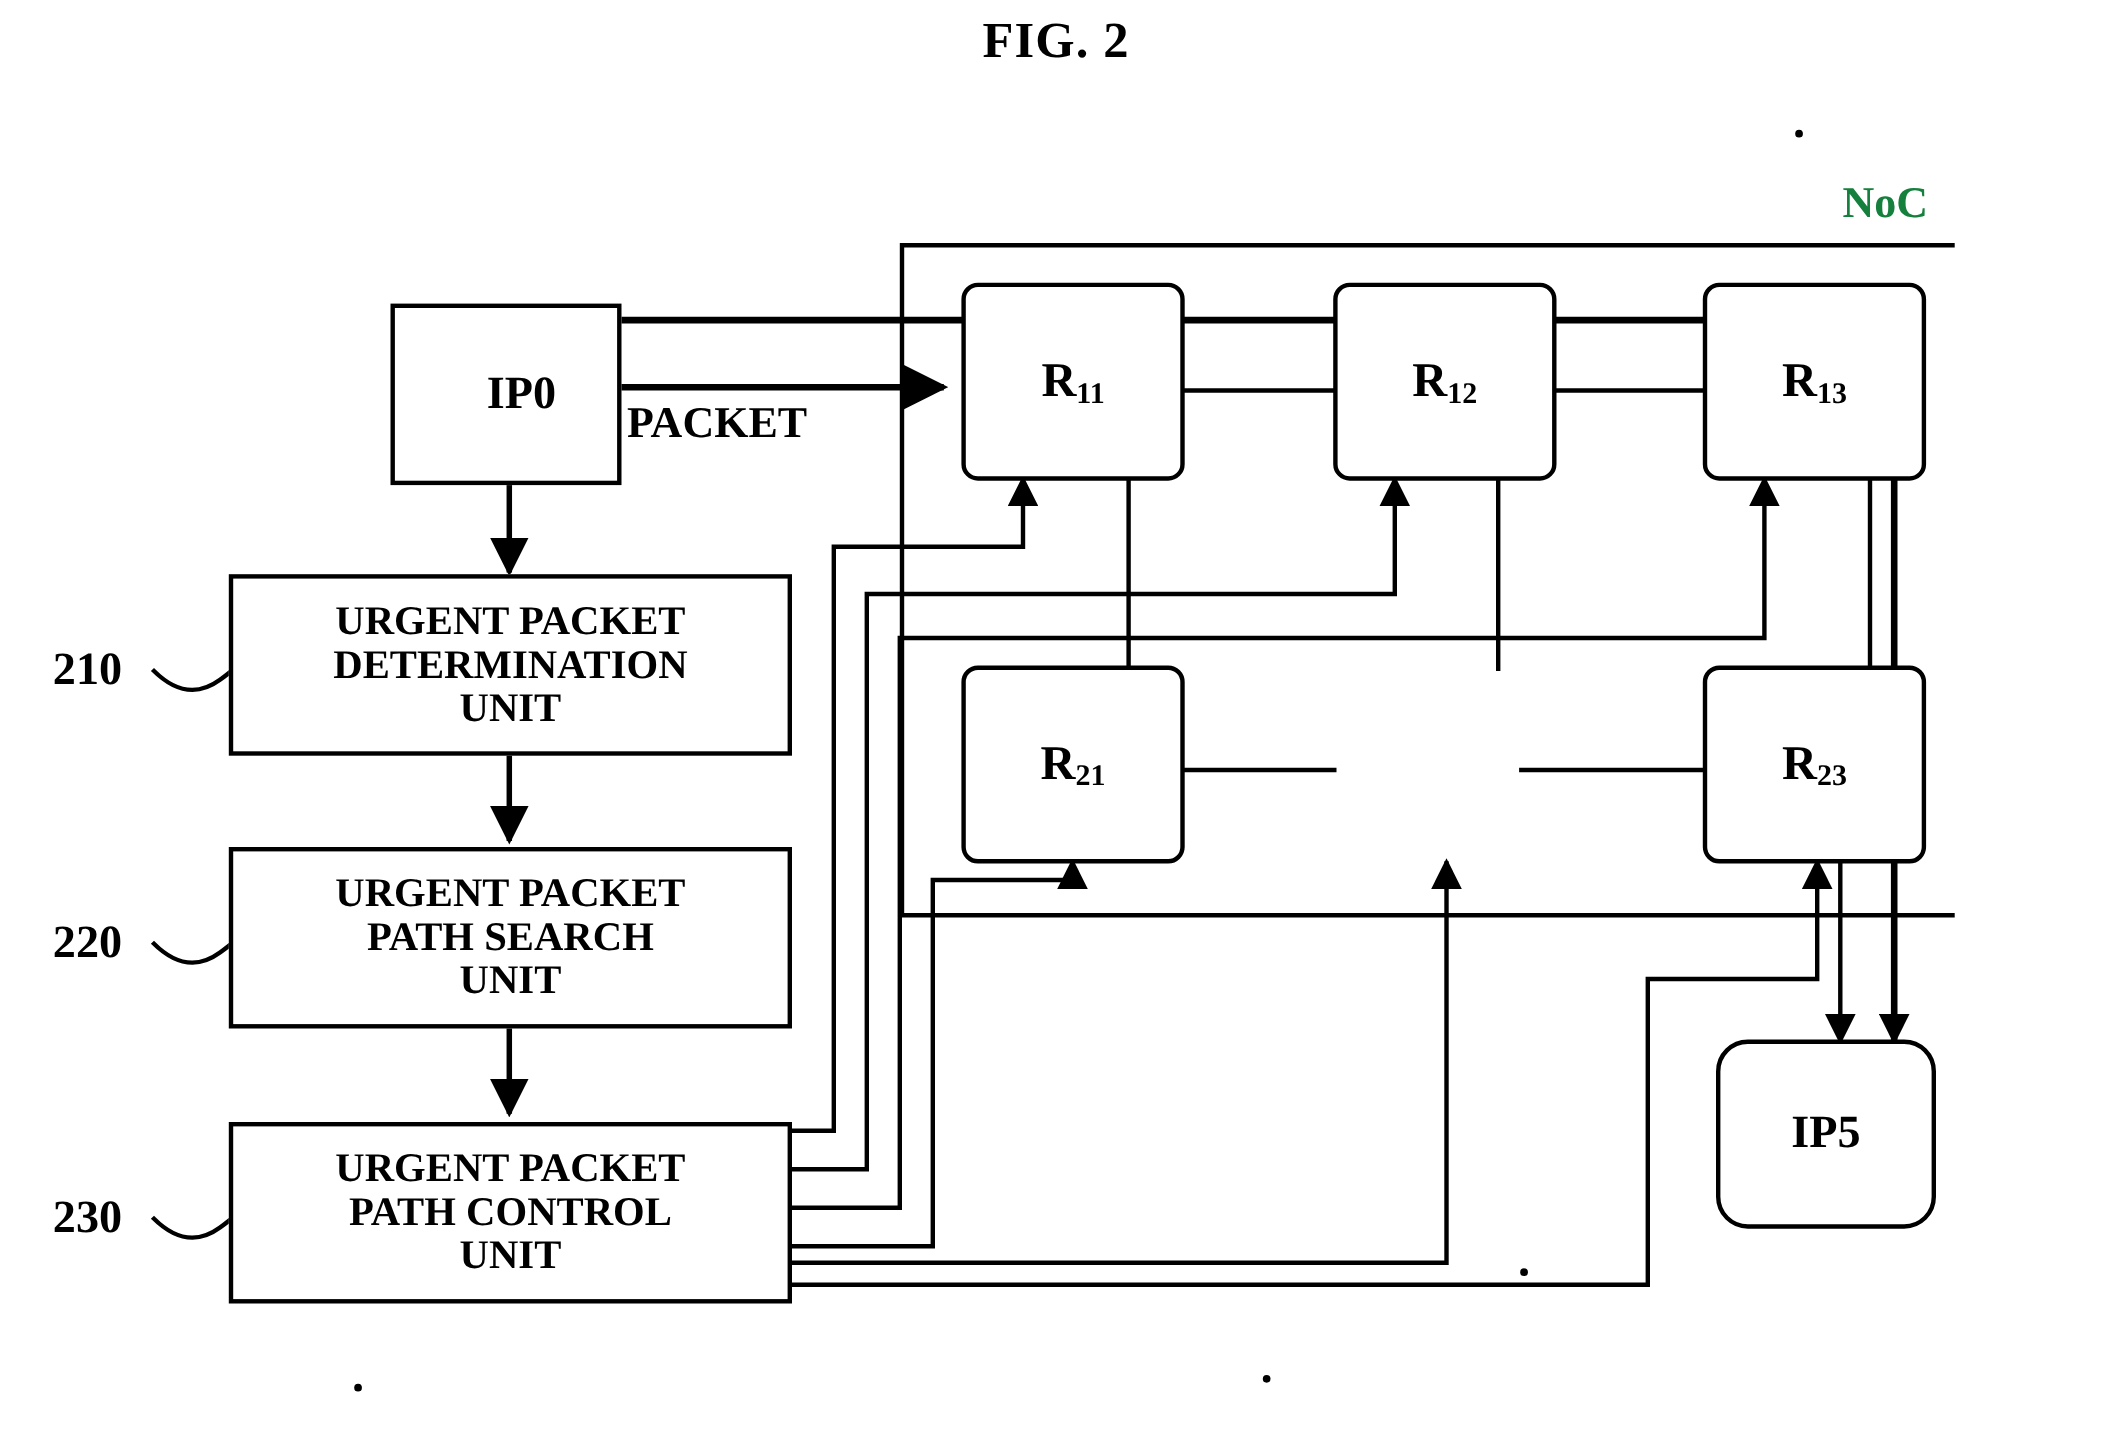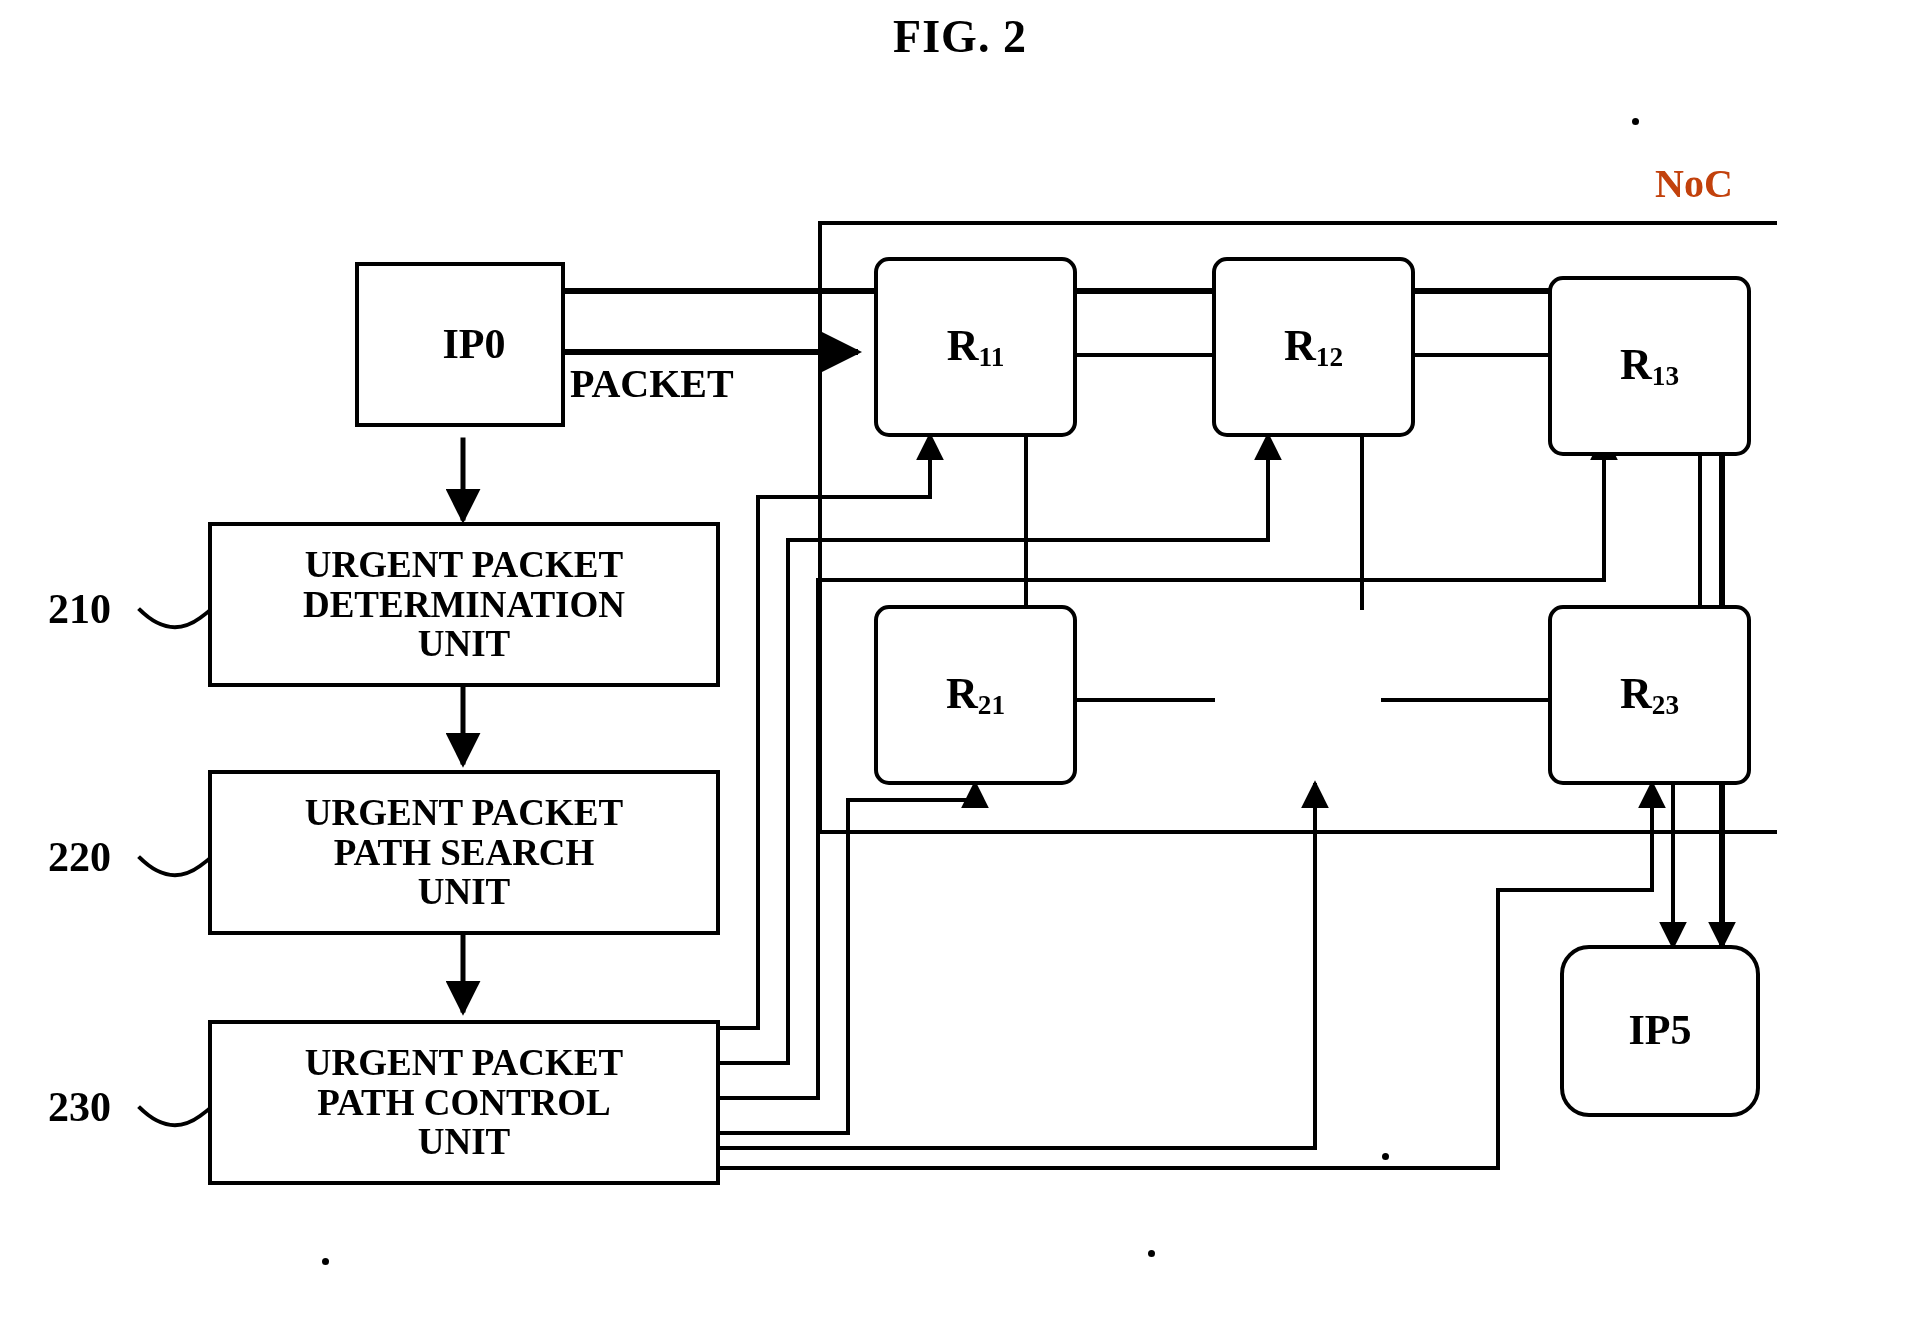--- a/index.html
+++ b/index.html
@@ -75,22 +75,23 @@
     position: absolute;
     font-size: 40px;
     font-weight: bold;
     color: #000000;
     z-index: 6;
   }
   .noc-label {
     position: absolute;
     font-size: 40px;
     font-weight: bold;
-    color: #c2410c;
+    color: #15803d;
     z-index: 6;
+    margin-left: 20px;
   }
   .speck {
     position: absolute;
     background: #000000;
     border-radius: 50%;
     z-index: 2;
   }
 </style>
 </head>
 <body>
@@ -145,21 +146,21 @@
       <path d="M 463 688 L 463 762" stroke-width="5" marker-end="url(#arrow)"></path>
       <path d="M 463 932 L 463 1010" stroke-width="5" marker-end="url(#arrow)"></path>
 
       <path d="M 140 610 Q 170 640 200 618 T 212 600 L 212 608" stroke-width="4"></path>
       <path d="M 140 858 Q 170 888 200 866 T 212 848 L 212 856" stroke-width="4"></path>
       <path d="M 140 1108 Q 170 1138 200 1116 T 212 1098 L 212 1106" stroke-width="4"></path>
 
     </g>
   </svg>
 
-  <div class="box box-ip" style="left:355px; top:262px; width:210px; height:165px;padding-left:28px;">
+  <div class="box box-ip" style="left:355px; top:276px; width:210px; height:165px;padding-left:28px;">
     <span>IP0</span>
   </div>
 
   <div class="freetext" style="left:570px; top:360px;">PACKET</div>
 
   <div class="noc-label" style="left:1655px; top:160px;">NoC</div>
 
   <div class="box box-unit" style="left:208px; top:522px; width:512px; height:165px;">
     <span>
       <span>URGENT PACKET</span><br>
@@ -188,21 +189,21 @@
   <div class="refnum" style="left:48px; top:1083px;">230</div>
 
   <div class="box box-router" style="left:874px; top:257px; width:203px; height:180px;">
     <span class="router-label"><span>R</span><sub>11</sub></span>
   </div>
 
   <div class="box box-router" style="left:1212px; top:257px; width:203px; height:180px;">
     <span class="router-label"><span>R</span><sub>12</sub></span>
   </div>
 
-  <div class="box box-router" style="left:1548px; top:257px; width:203px; height:180px;margin-top:19px;">
+  <div class="box box-router" style="left:1548px; top:257px; width:203px; height:180px;">
     <span class="router-label"><span>R</span><sub>13</sub></span>
   </div>
 
   <div class="box box-router" style="left:874px; top:605px; width:203px; height:180px;">
     <span class="router-label"><span>R</span><sub>21</sub></span>
   </div>
 
 
   <div class="box box-router" style="left:1548px; top:605px; width:203px; height:180px;">
     <span class="router-label"><span>R</span><sub>23</sub></span>

